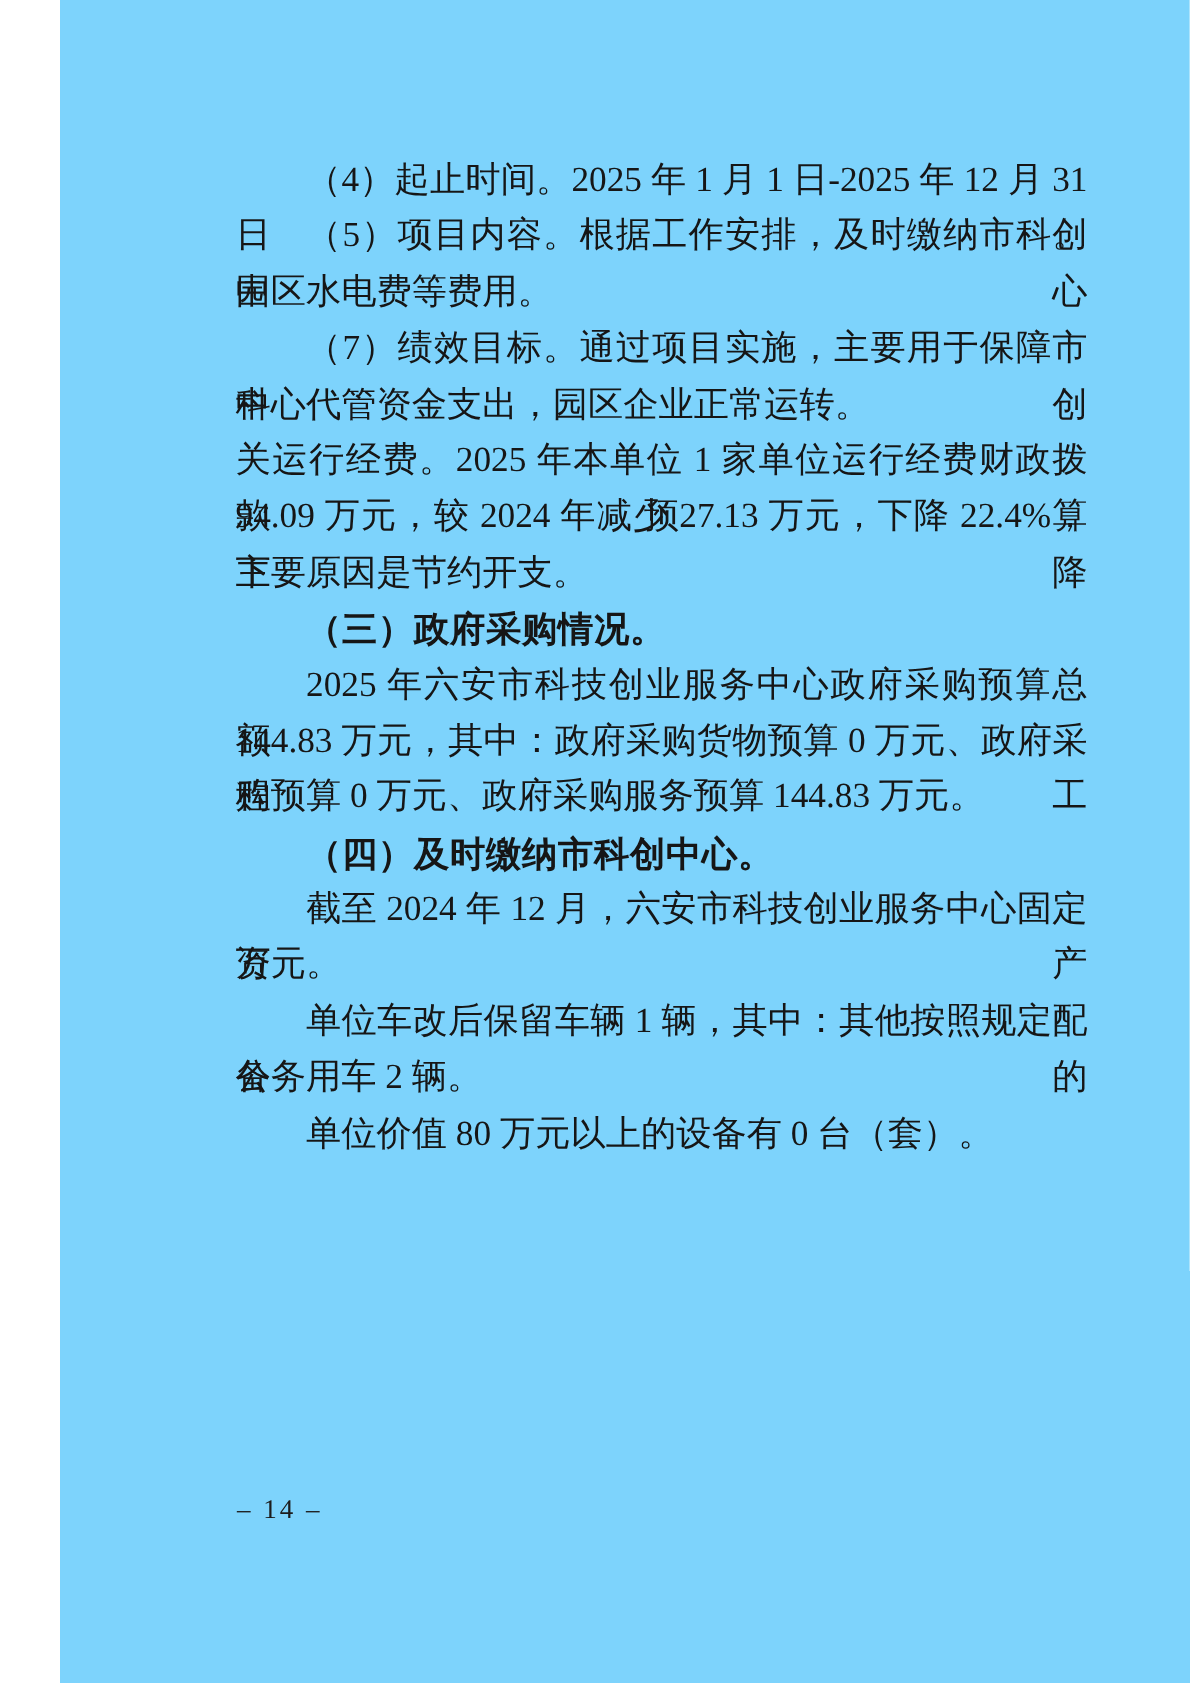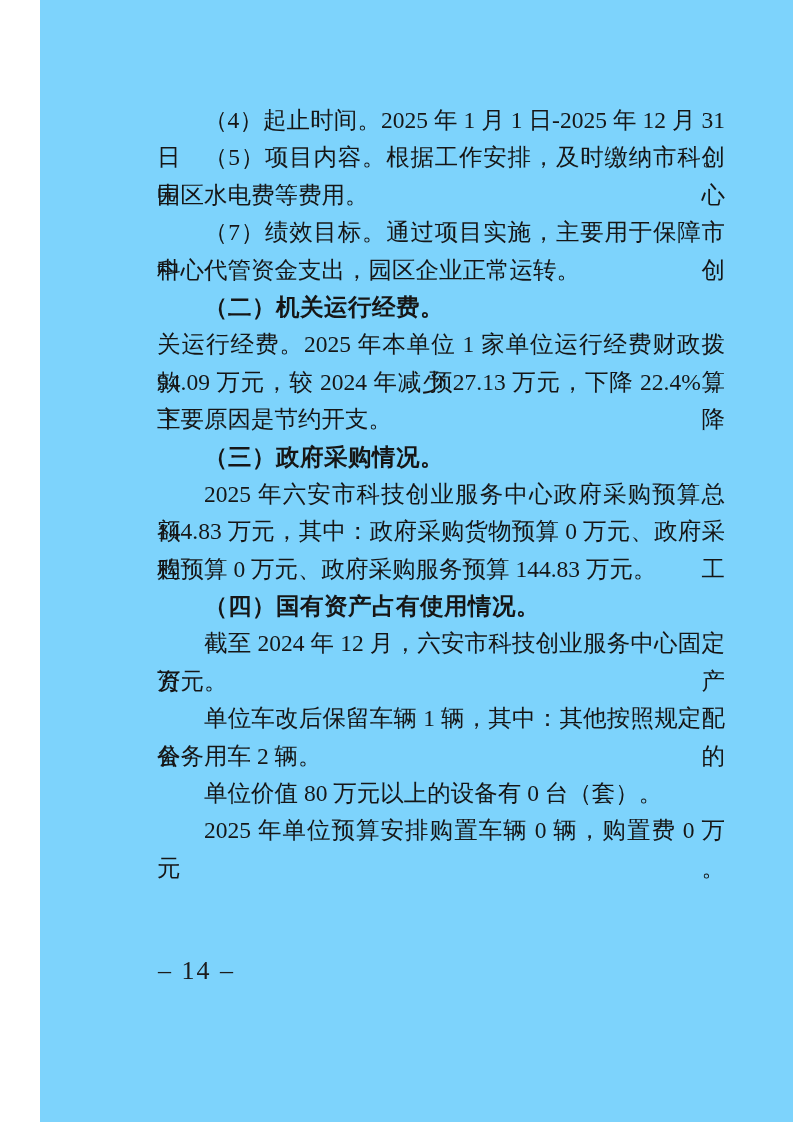--- a/index.html
+++ b/index.html
@@ -40,52 +40,50 @@
     text-indent: 2em;
   }
   .line.heading {
     font-family: "Liberation Sans", "DejaVu Sans", sans-serif;
     font-weight: 700;
     letter-spacing: 0.5px;
   }
   .page-footer {
     position: absolute;
     left: 118px;
-    top: 956px;
-    font-size: 26px;
+    top: 996px;
+    font-size: 18px;
     letter-spacing: 2px;
     color: #1c1c1c;
   }
 </style>
 </head>
 <body>
 
 <div class="page">
 
   <main class="body-text">
 
   <div class="line indent justify">（4）起止时间。2025 年 1 月 1 日-2025 年 12 月 31 日。</div>
       <div class="line indent justify">（5）项目内容。根据工作安排，及时缴纳市科创中心</div>
       <div class="line">园区水电费等费用。</div>
       <div class="line indent justify">（7）绩效目标。通过项目实施，主要用于保障市科创</div>
       <div class="line">中心代管资金支出，园区企业正常运转。</div>
-      <div class="line indent heading">（二）机关运行经费。</div>
       <div class="line justify">关运行经费。2025 年本单位 1 家单位运行经费财政拨款预算</div>
       <div class="line justify">94.09 万元，较 2024 年减少 27.13 万元，下降 22.4%，下降</div>
       <div class="line">主要原因是节约开支。</div>
       <div class="line indent heading">（三）政府采购情况。</div>
       <div class="line indent justify">2025 年六安市科技创业服务中心政府采购预算总额</div>
       <div class="line justify">144.83 万元，其中：政府采购货物预算 0 万元、政府采购工</div>
       <div class="line">程预算 0 万元、政府采购服务预算 144.83 万元。</div>
-      <div class="line indent heading">（四）国有资产占有使用情况。</div>
+      <div class="line indent heading">（四）及时缴纳市科创中心。</div>
       <div class="line indent justify">截至 2024 年 12 月，六安市科技创业服务中心固定资产</div>
       <div class="line">万元。</div>
       <div class="line indent justify">单位车改后保留车辆 1 辆，其中：其他按照规定配备的</div>
       <div class="line">公务用车 2 辆。</div>
       <div class="line indent">单位价值 80 万元以上的设备有 0 台（套）。</div>
-      <div class="line indent justify">2025 年单位预算安排购置车辆 0 辆，购置费 0 万元。</div>
     </main>
 
   <footer class="page-footer">
     <span>– 14 –</span>
   </footer>
 
 </div>
 
 </body></html>

